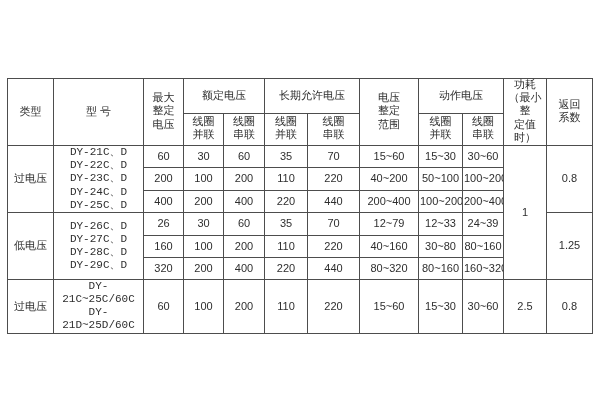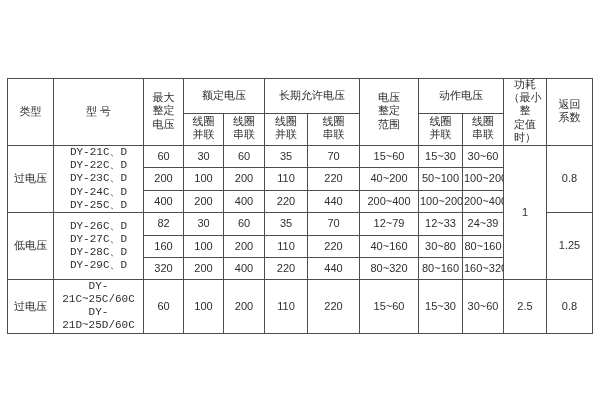--- a/index.html
+++ b/index.html
@@ -135,21 +135,21 @@
       <td>100~200</td>
       <td>200~400</td>
     </tr>
 
     <tr class="r-m">
       <td rowspan="3">低电压</td>
       <td rowspan="3" class="pre model">DY-26C、D
 DY-27C、D
 DY-28C、D
 DY-29C、D</td>
-      <td>82</td>
+      <td>26</td>
       <td>30</td>
       <td>60</td>
       <td>35</td>
       <td>70</td>
       <td>12~79</td>
       <td>12~33</td>
       <td>24~39</td>
       <td rowspan="3">1.25</td>
     </tr>
     <tr class="r-n">

